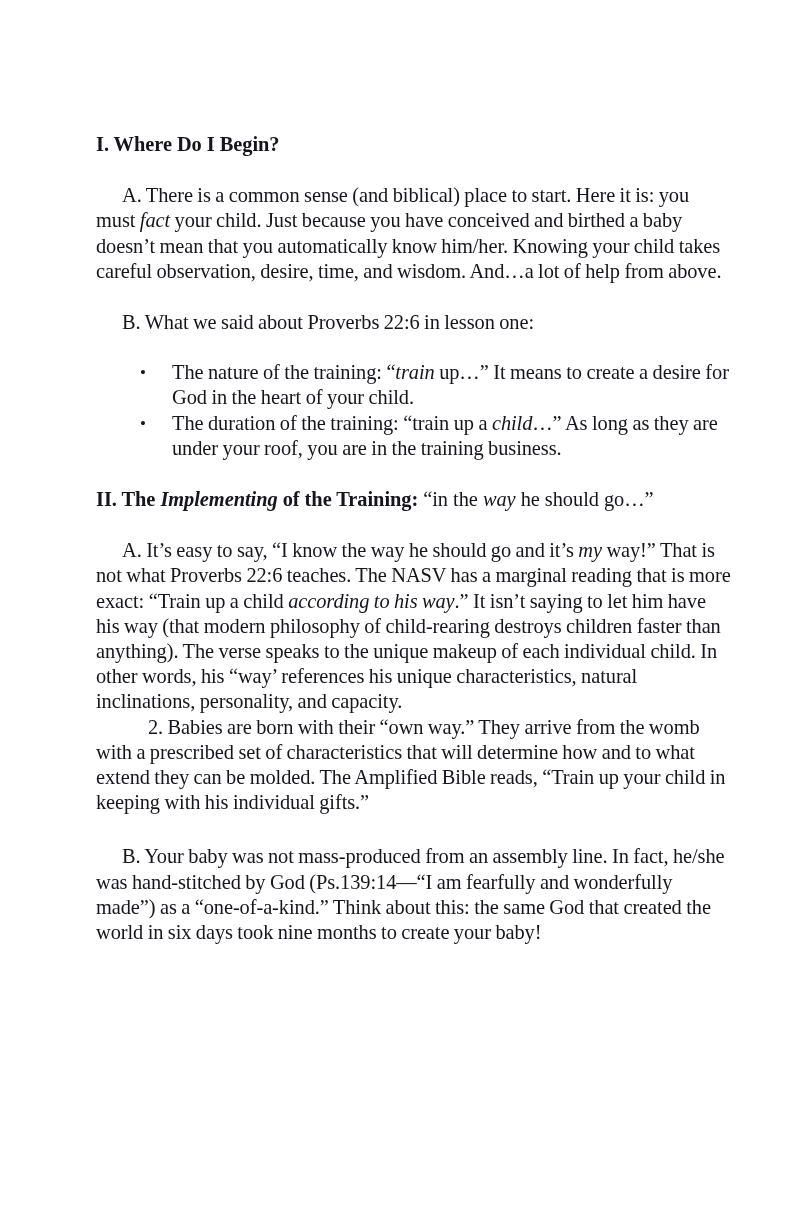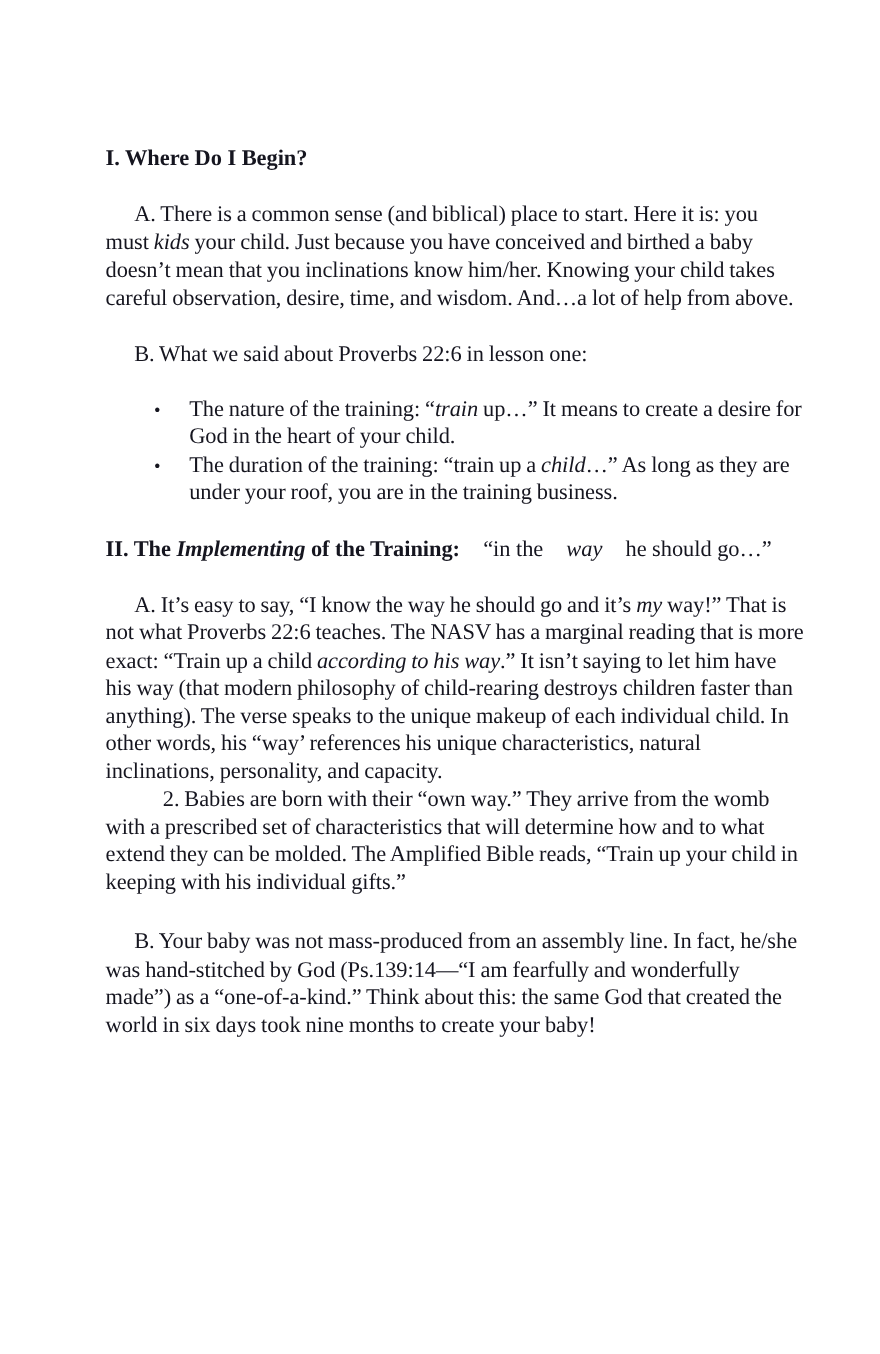--- a/index.html
+++ b/index.html
@@ -37,21 +37,20 @@
     font-size: 20.4px;
     line-height: 25.2px;
     font-weight: bold;
     margin: 0;
     padding: 0;
     letter-spacing: -0.05px;
   }
 
   .heading .light {
     font-weight: normal;
-    margin-left: 16px;
   }
 
   .ital { font-style: italic; }
   .bold { font-weight: bold; }
   .bold-ital { font-weight: bold; font-style: italic; margin-top: 36px; }
 
   p.para {
     margin: 0;
     padding: 0;
     text-indent: 26px;
@@ -102,21 +101,21 @@
 
 <div class="page">
   <div class="doc-body">
 
     <h2 class="heading">
       <span>I. Where Do I Begin?</span>
     </h2>
 
     <div class="gap-after-heading"></div>
 
-    <p class="para"><span>A. There is a common sense (and biblical) place to start. Here it is: you must </span><span class="ital">kids</span><span> your child. Just because you have conceived and birthed a baby doesn’t mean that you inclinations know him/her. Knowing your child takes careful observation, desire, time, and wisdom. And…a lot of help from above.</span></p>
+    <p class="para"><span>A. There is a common sense (and biblical) place to start. Here it is: you must </span><span class="ital">fact</span><span> your child. Just because you have conceived and birthed a baby doesn’t mean that you automatically know him/her. Knowing your child takes careful observation, desire, time, and wisdom. And…a lot of help from above.</span></p>
 
     <div class="gap-para"></div>
 
     <p class="para"><span>B. What we said about Proverbs 22:6 in lesson one:</span></p>
 
     <div class="gap-list-top"></div>
 
     <ul class="bullets">
       <li><span class="bullet-dot">•</span><span>The nature of the training: “</span><span class="ital">train</span><span> up…” It means to create a desire for God in the heart of your child.</span></li>
       <li><span class="bullet-dot">•</span><span>The duration of the training: “train up a </span><span class="ital">child</span><span>…” As long as they are under your roof, you are in the training business.</span></li>

